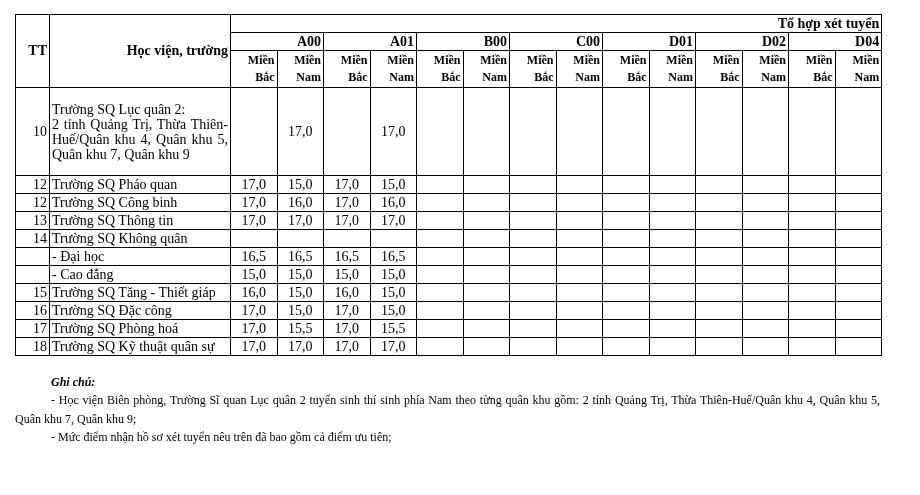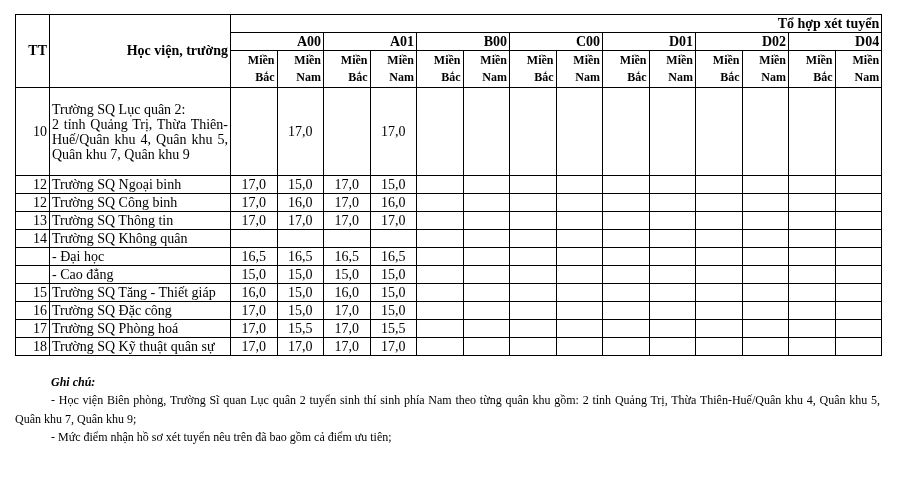--- a/index.html
+++ b/index.html
@@ -134,21 +134,21 @@
         <td class="val"></td>
         <td class="val"></td>
         <td class="val"></td>
         <td class="val"></td>
         <td class="val"></td>
         <td class="val"></td>
         <td class="val"></td>
       </tr>
       <tr class="row-normal">
         <td class="tt">12</td>
-        <td class="name">Trường SQ Ngoại binh</td>
+        <td class="name">Trường SQ Pháo quan</td>
         <td class="val">17,0</td>
         <td class="val">15,0</td>
         <td class="val">17,0</td>
         <td class="val">15,0</td>
         <td class="val"></td>
         <td class="val"></td>
         <td class="val"></td>
         <td class="val"></td>
         <td class="val"></td>
         <td class="val"></td>

